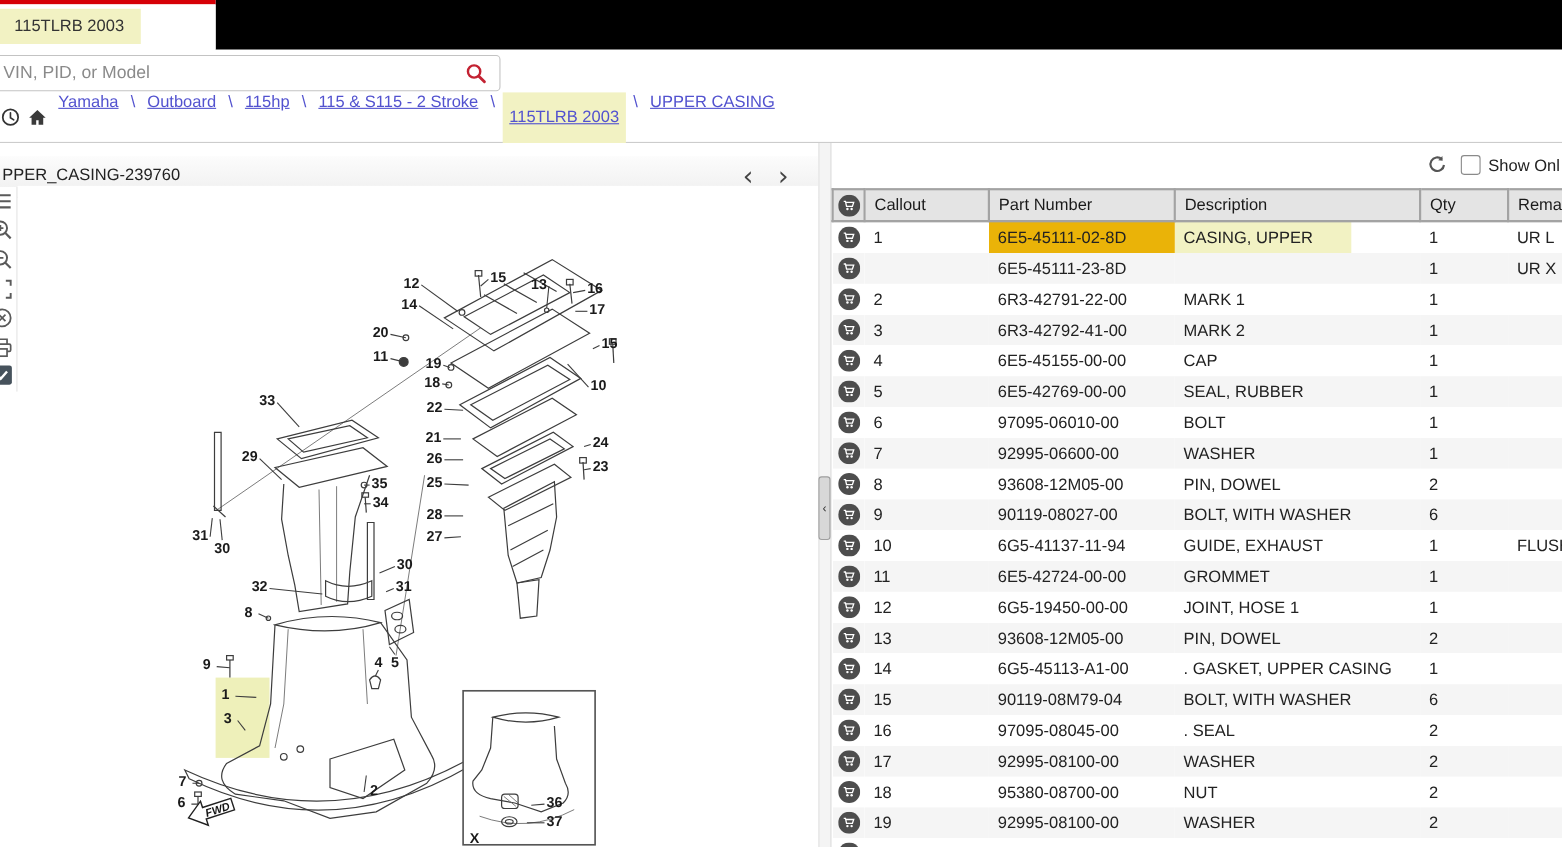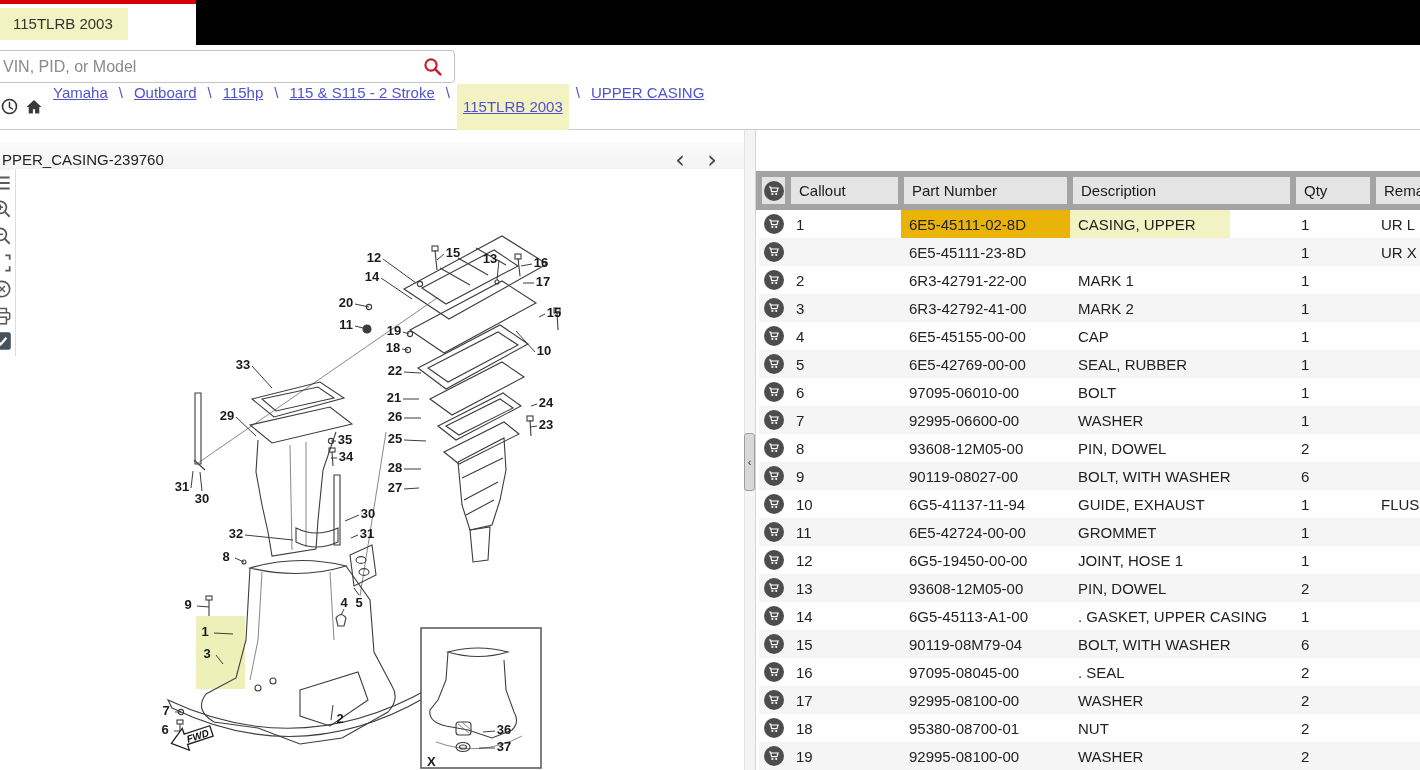--- a/index.html
+++ b/index.html
@@ -58,21 +58,21 @@
   
   .right-controls{position:absolute;left:756px;top:130px;width:664px;height:41px;background:#fff;}
   .refresh-btn{position:absolute;left:540px;top:9px;width:22px;height:22px;border:none;background:none;padding:0;cursor:pointer;}
   .show-only-box{position:absolute;left:572px;top:11px;width:16px;height:16px;border:1px solid #8a8a8a;
                  border-radius:3px;background:#fff;cursor:pointer;}
   .show-only-label{position:absolute;left:597px;top:12px;font-size:15px;color:#222;white-space:nowrap;}
 
   
   .parts-table{position:absolute;left:756px;top:171px;width:735px;border-collapse:collapse;
                table-layout:fixed;font-size:15px;color:#222;background:#fff;}
-  .parts-table th{background:#e4e4e4;border:6px solid #a3a3a3;font-weight:normal;color:#1a1a1a;
+  .parts-table th{background:#e4e4e4;border:2px solid #a3a3a3;font-weight:normal;color:#1a1a1a;
                text-align:left;height:27px;padding:0 0 0 8px;white-space:nowrap;overflow:hidden;}
   .parts-table th.c-cart{padding:0;text-align:center;}
   .parts-table td{height:28px;padding:0 0 0 8px;white-space:nowrap;overflow:hidden;}
   .parts-table td.c-cart{padding:0;text-align:center;}
   .parts-table tbody tr:nth-child(even){background:#f5f5f5;}
   .col-cart{width:29px;} .col-callout{width:113px;} .col-part{width:169px;}
   .col-desc{width:223px;} .col-qty{width:80px;} .col-remarks{width:120px;}
   .hl-cell{background:#eab308;}
   .hl-cell-partial{background:linear-gradient(to right,#f2f2c3 160px,rgba(0,0,0,0) 160px);}
   .cart-icon{display:inline-block;vertical-align:middle;}
@@ -356,20 +356,30 @@
           <text x="504" y="733.5" text-anchor="middle" class="callout-text">36</text>
           <line x1="495" y1="748" x2="479" y2="748" stroke="#3d3d3d" stroke-width="1"></line>
           <text x="504" y="750.5" text-anchor="middle" class="callout-text">37</text>
         </g>
     </svg>
   </div>
 
   <div class="splitter"></div>
   <div class="splitter-handle">‹</div>
 
+  <div class="right-controls">
+    <button class="refresh-btn">
+      <svg width="22" height="22" viewBox="0 0 20 20">
+        <path d="M15.2,10 A5.6,5.6 0 1 1 13.4,5.2" stroke="#555" stroke-width="1.8" fill="none"></path>
+        <path d="M13.9,2.6 L14.1,6.4 L10.4,6" fill="#555" stroke="none"></path>
+      </svg>
+    </button>
+    <span class="show-only-box"></span>
+    <span class="show-only-label">Show Onl</span>
+  </div>
 
   <table class="parts-table">
     <colgroup>
       <col class="col-cart">
         <col class="col-callout">
         <col class="col-part">
       <col class="col-desc">
         <col class="col-qty">
         <col class="col-remarks">
     </colgroup>
@@ -664,21 +674,21 @@
         <tr>
     <td class="c-cart">
       <svg class="cart-icon" width="20" height="20" viewBox="0 0 20 20">
         <circle cx="10" cy="10" r="10" fill="#4d4d4d"></circle>
         <path d="M5,6 h1.6 l1,4.6 h5.3 l1.2,-3.6 H7" stroke="#fff" stroke-width="1.2" fill="none"></path>
         <circle cx="8.4" cy="13" r="1.1" fill="#fff"></circle>
               <circle cx="12.2" cy="13" r="1.1" fill="#fff"></circle>
       </svg>
     </td>
     <td class="c-callout">18</td>
-    <td class="c-part">95380-08700-01</td>
+    <td class="c-part">95380-08700-00</td>
     <td class="c-desc">NUT</td>
     <td class="c-qty">2</td>
     <td class="c-remarks"></td>
   </tr>
         <tr>
     <td class="c-cart">
       <svg class="cart-icon" width="20" height="20" viewBox="0 0 20 20">
         <circle cx="10" cy="10" r="10" fill="#4d4d4d"></circle>
         <path d="M5,6 h1.6 l1,4.6 h5.3 l1.2,-3.6 H7" stroke="#fff" stroke-width="1.2" fill="none"></path>
         <circle cx="8.4" cy="13" r="1.1" fill="#fff"></circle>

